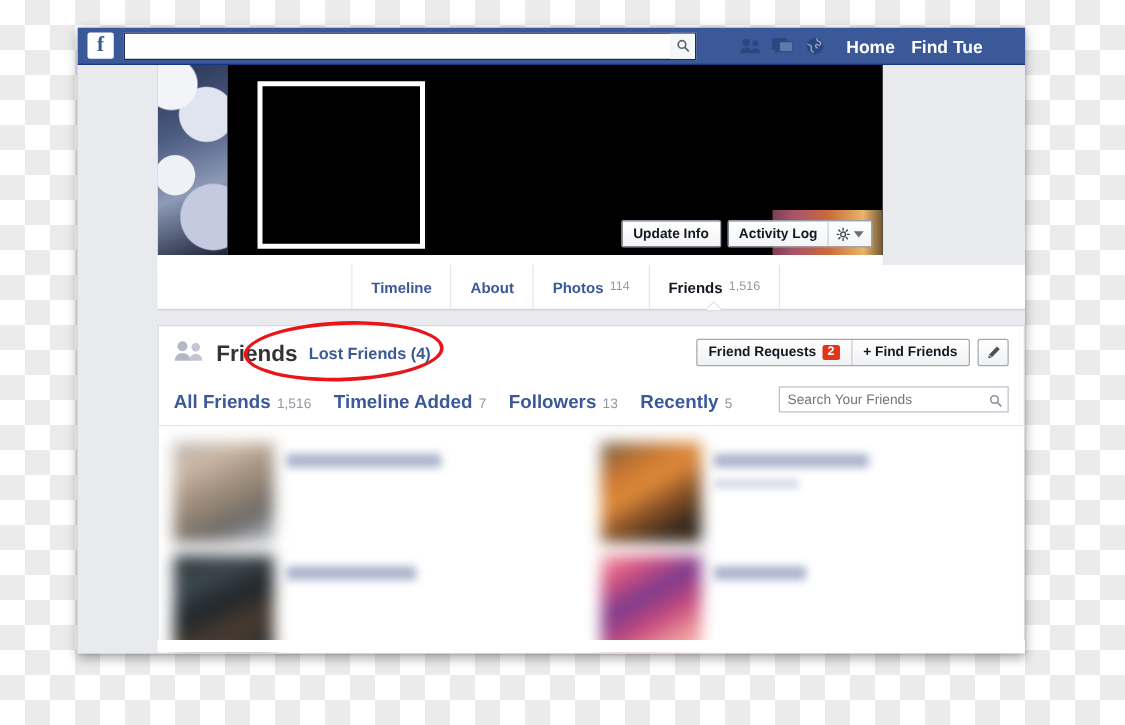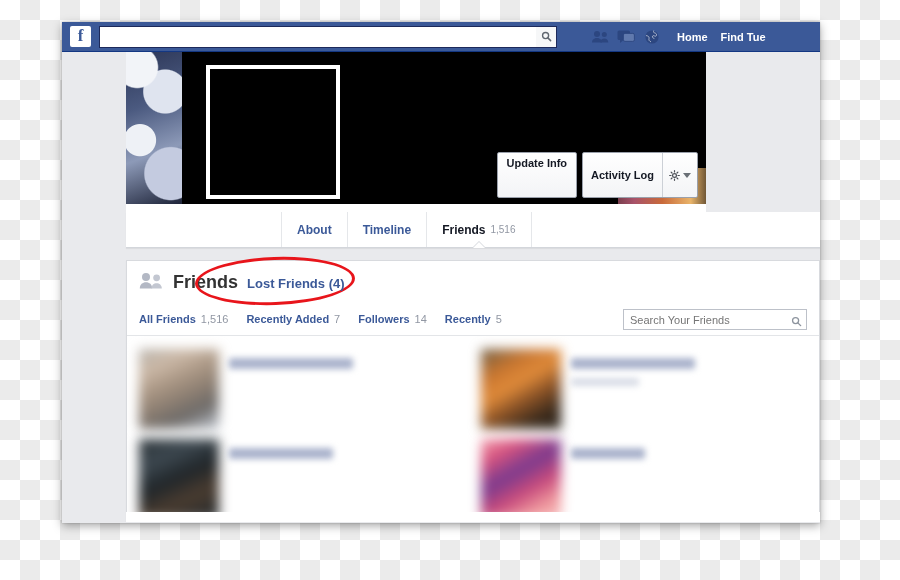--- a/index.html
+++ b/index.html
@@ -84,21 +84,21 @@
     border: none;
     display: flex; align-items: center; justify-content: center;
     cursor: pointer;
   }
 
   .nav-icons { display: flex; align-items: center; gap: 7px; margin-left: 33px; }
   .nav-icon { width: 19px; height: 17px; display: flex; align-items: center; justify-content: center; cursor: pointer; }
   .nav-links { display: flex; align-items: center; gap: 13px; margin-left: 16px; }
   .nav-link {
     color: #ffffff;
-    font-size: 11px;
+    font-size: 14px;
     font-weight: bold;
     white-space: nowrap;
     cursor: pointer;
     text-decoration: none;
   }
 
   
   #page {
     position: relative;
     height: 470px;
@@ -181,21 +181,21 @@
     font-family: "Liberation Sans", sans-serif;
   }
   #activity-group {
     display: flex; align-items: stretch;
     background: linear-gradient(#ffffff,#f3f4f6);
     border: 1px solid #9aa0ab;
     border-radius: 2px;
   }
   #activity-group .lbl {
     font-size: 11px; font-weight: bold; color: #141823;
-    padding: 16px 8px; cursor: pointer; white-space: nowrap;
+    padding: 4px 8px; cursor: pointer; white-space: nowrap;
   }
   #activity-group .sep { width: 1px; background: #ccd0d6; }
   #gear-cell {
     display: flex; align-items: center; gap: 3px;
     padding: 0 6px; cursor: pointer;
   }
 
   
   #tabs-block {
     position: absolute;
@@ -309,21 +309,21 @@
 
   
   #subnav {
     position: relative;
     display: flex; align-items: center;
     gap: 18px;
     padding: 6px 12px 10px 12px;
     border-bottom: 1px solid #e3e5e8;
   }
   .subnav-item { display: flex; align-items: baseline; gap: 5px; cursor: pointer; white-space: nowrap; }
-  .subnav-item .sname { font-size: 11px; font-weight: bold; color: #3b5998; }
+  .subnav-item .sname { font-size: 15px; font-weight: bold; color: #3b5998; }
   .subnav-item .scount { font-size: 11px; color: #9197a3; }
   #friends-search-wrap {
     position: absolute;
     right: 12px; top: 2px;
     width: 200px;
     padding-left: 16px;
   }
   #friends-search {
     width: 100%; height: 21px;
     border: 1px solid #bdc1c9;
@@ -473,24 +473,28 @@
                 </g>
               </svg>
               <span class="caret-down" style="border-top-color:#6a7076;"></span>
             </div>
           </div>
         </div>
       </div>
 
       <div id="tabs-block">
         <div class="tab">
+          <span class="tname">Timeline</span>
+        </div>
+        <div class="tab">
           <span class="tname">About</span>
         </div>
         <div class="tab">
-          <span class="tname">Timeline</span>
+          <span class="tname">Photos</span>
+          <span class="tcount">114</span>
         </div>
         <div class="tab active">
           <span class="tname">Friends</span>
           <span class="tcount">1,516</span>
         </div>
       </div>
 
       <div id="friends-card">
 
         <div id="friends-head">
@@ -503,34 +507,50 @@
                 <path d="M12.4 16.5c0-3.4 2.4-5.3 5.2-5.3s5.2 1.9 5.2 5.3z" fill="#c3c7d1"></path>
               </svg>
             </span>
             <span id="friends-heading">Friends</span>
             <span id="lost-friends-wrap">
               <span id="red-ellipse"></span>
               <span id="lost-friends">Lost Friends (4)</span>
             </span>
           </div>
 
+          <div id="friends-actions">
+            <div id="req-group">
+              <div class="seg">
+                <span>Friend Requests</span>
+                <span id="req-badge">2</span>
+              </div>
+              <div class="segsep"></div>
+              <div class="seg">+ Find Friends</div>
+            </div>
+            <div id="edit-friends-btn">
+              <svg width="12" height="12" viewBox="0 0 12 12" aria-hidden="true">
+                <path d="M8.6 1.2 L10.8 3.4 L4.3 9.9 L1.5 10.6 L2.2 7.8 Z" fill="#4b4f56"></path>
+                <path d="M2.2 7.8 L4.3 9.9" stroke="#ffffff" stroke-width="0.7"></path>
+              </svg>
+            </div>
+          </div>
         </div>
 
         <div id="subnav">
           <div class="subnav-item">
             <span class="sname">All Friends</span>
             <span class="scount">1,516</span>
           </div>
           <div class="subnav-item">
-            <span class="sname">Recently Added</span>
+            <span class="sname">Timeline Added</span>
             <span class="scount">7</span>
           </div>
           <div class="subnav-item">
             <span class="sname">Followers</span>
-            <span class="scount">14</span>
+            <span class="scount">13</span>
           </div>
           <div class="subnav-item">
             <span class="sname">Recently</span>
             <span class="scount">5</span>
           </div>
 
           <div id="friends-search-wrap">
             <input id="friends-search" type="text" value="" placeholder="Search Your Friends" style="">
             <span id="friends-search-icon">
               <svg width="11" height="11" viewBox="0 0 12 12" aria-hidden="true">

